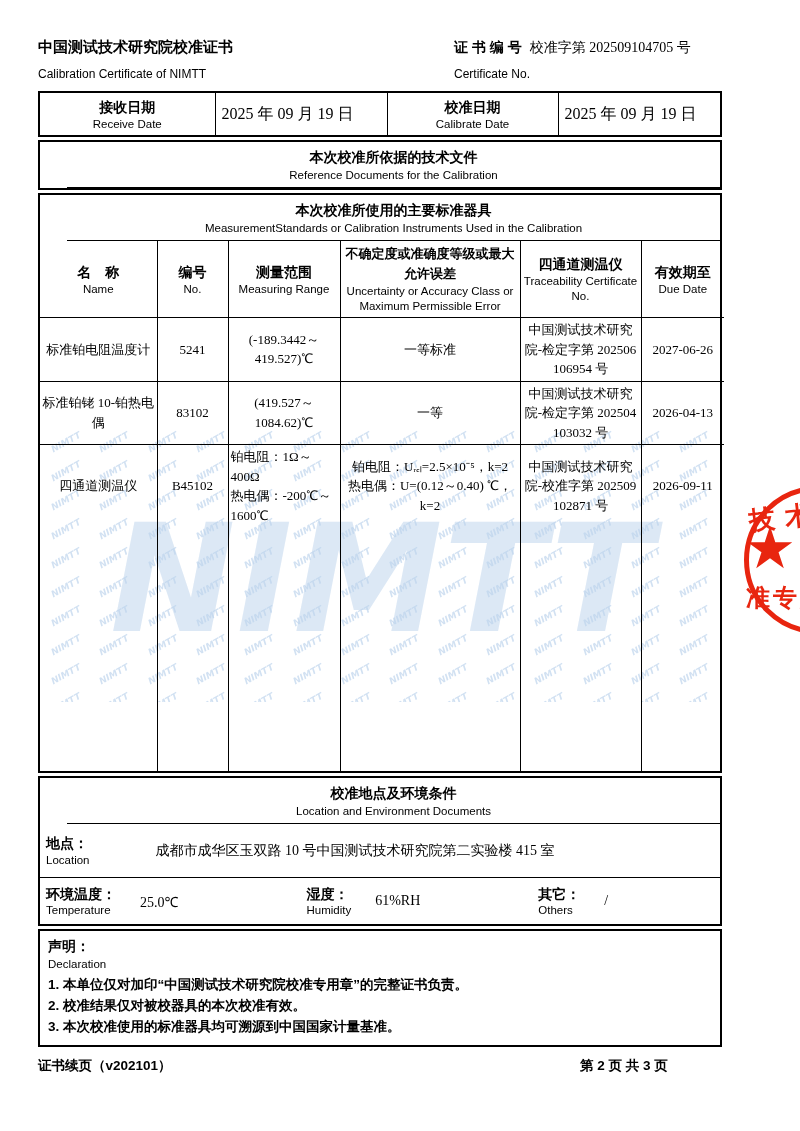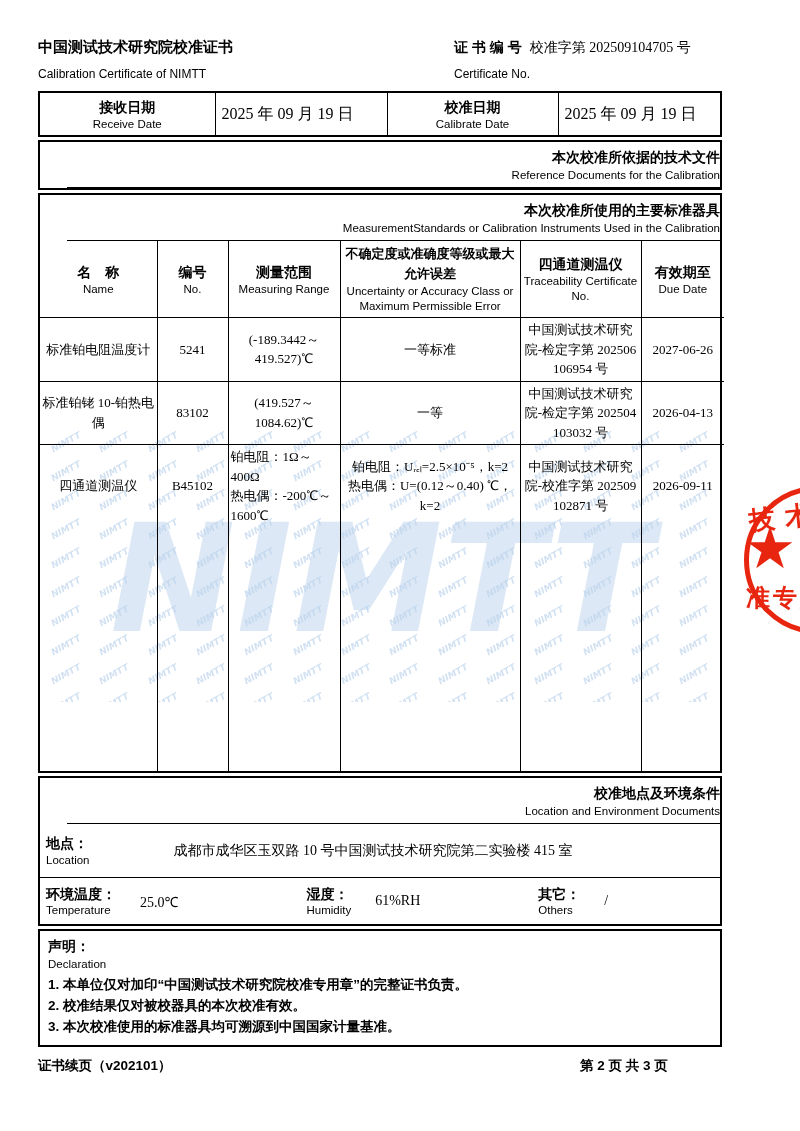--- a/index.html
+++ b/index.html
@@ -51,39 +51,39 @@
   td:last-child, th:last-child { border-right:none; }
   tr:first-child td, tr:first-child th { border-top:none; }
   tr:last-child td, tr:last-child th { border-bottom:none; }
 
   .lbl-cn { font:700 14px "Liberation Sans", sans-serif; line-height:20px; }
   .lbl-en { font:400 11.5px "Liberation Sans", sans-serif; line-height:15px; }
 
   .dates-tbl td { height:42px; }
   .dates-tbl .dval { text-align:left; padding-left:6px; font-size:16px; font-family:"Liberation Serif", serif; }
 
-  .sec-head { text-align:right; padding:5px 0 4px; border-bottom:1px solid #000;margin-left:27px; }
+  .sec-head { text-align:center; padding:5px 0 4px; border-bottom:1px solid #000;margin-left:27px; }
   .sec-head .cn { font:700 14px "Liberation Sans", sans-serif; line-height:21px; }
   .sec-head .en { font:400 11.5px "Liberation Sans", sans-serif; line-height:15px; }
   .ref-doc { height:58px; display:flex; align-items:center; justify-content:center; font:400 14.5px "Liberation Serif", serif; }
 
   .std-tbl th { padding:3px 2px; }
   .std-tbl td { font:400 13px "Liberation Serif", serif; line-height:1.5; padding:2px 2px; }
   .std-tbl .trace { word-break:break-all; padding:2px 3px; }
   .std-tbl .pre { white-space:pre-line; text-align:left; }
   .std-tbl .pre-c { white-space:pre-line; }
   .std-tbl tr.r1 td { height:57px; }
   .std-tbl tr.r2 td { height:56px; }
   .std-tbl tr.r3 td { height:77px; border-bottom:none; }
   .std-tbl tr.filler td { height:244px; border-top:none; border-bottom:none; }
   .std-tbl th { height:66px; }
 
   .loc-row { display:flex; align-items:center; height:54px; border-bottom:1px solid #000; padding:0 6px; }
   .loc-label { line-height:1; }
-  .loc-value { font:400 14px "Liberation Serif", serif; margin-left:84px; }
+  .loc-value { font:400 14px "Liberation Serif", serif; margin-left:66px; }
   .env-row { display:flex; align-items:center; height:46px; padding:0 6px; }
   .env-label .lbl-cn { line-height:18px; }
   .env-label .lbl-en { line-height:14px; }
   .env-val { font:400 14px "Liberation Serif", serif; margin-left:24px; }
   .ml-lg { margin-left:128px; }
   .ml-md { margin-left:118px; }
 
   .decl { padding:5px 8px 8px; }
   .decl .lbl-cn { line-height:20px; }
   .decl .lbl-en { line-height:16px; margin-bottom:2px; }

